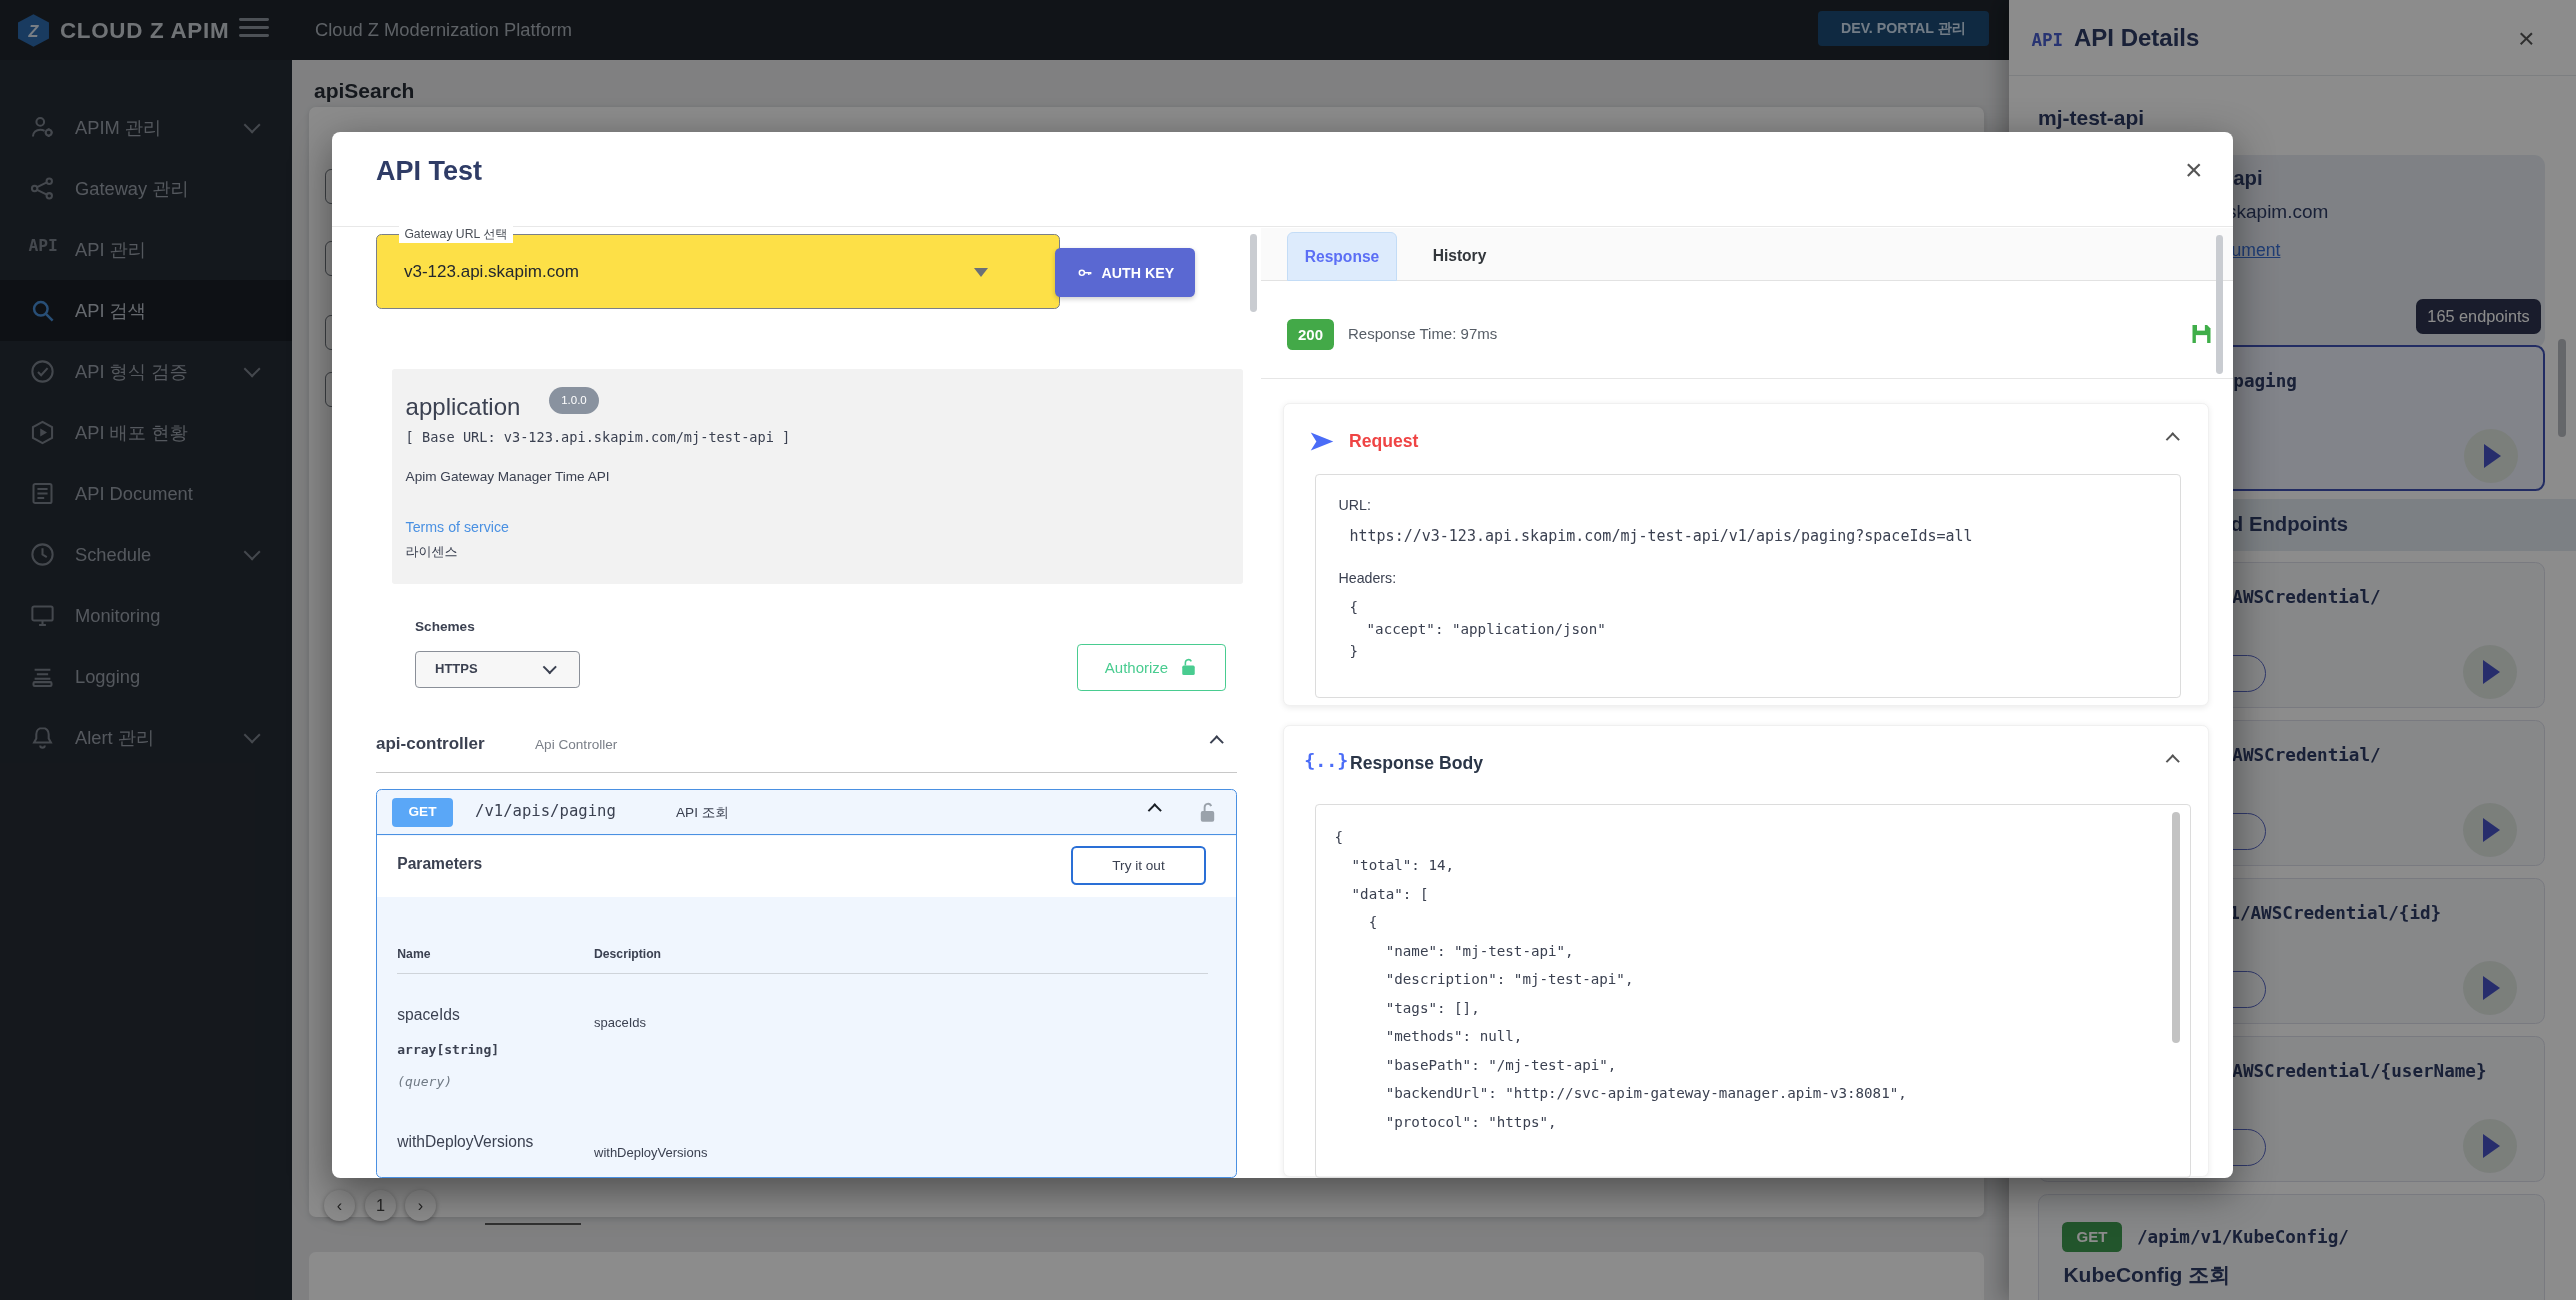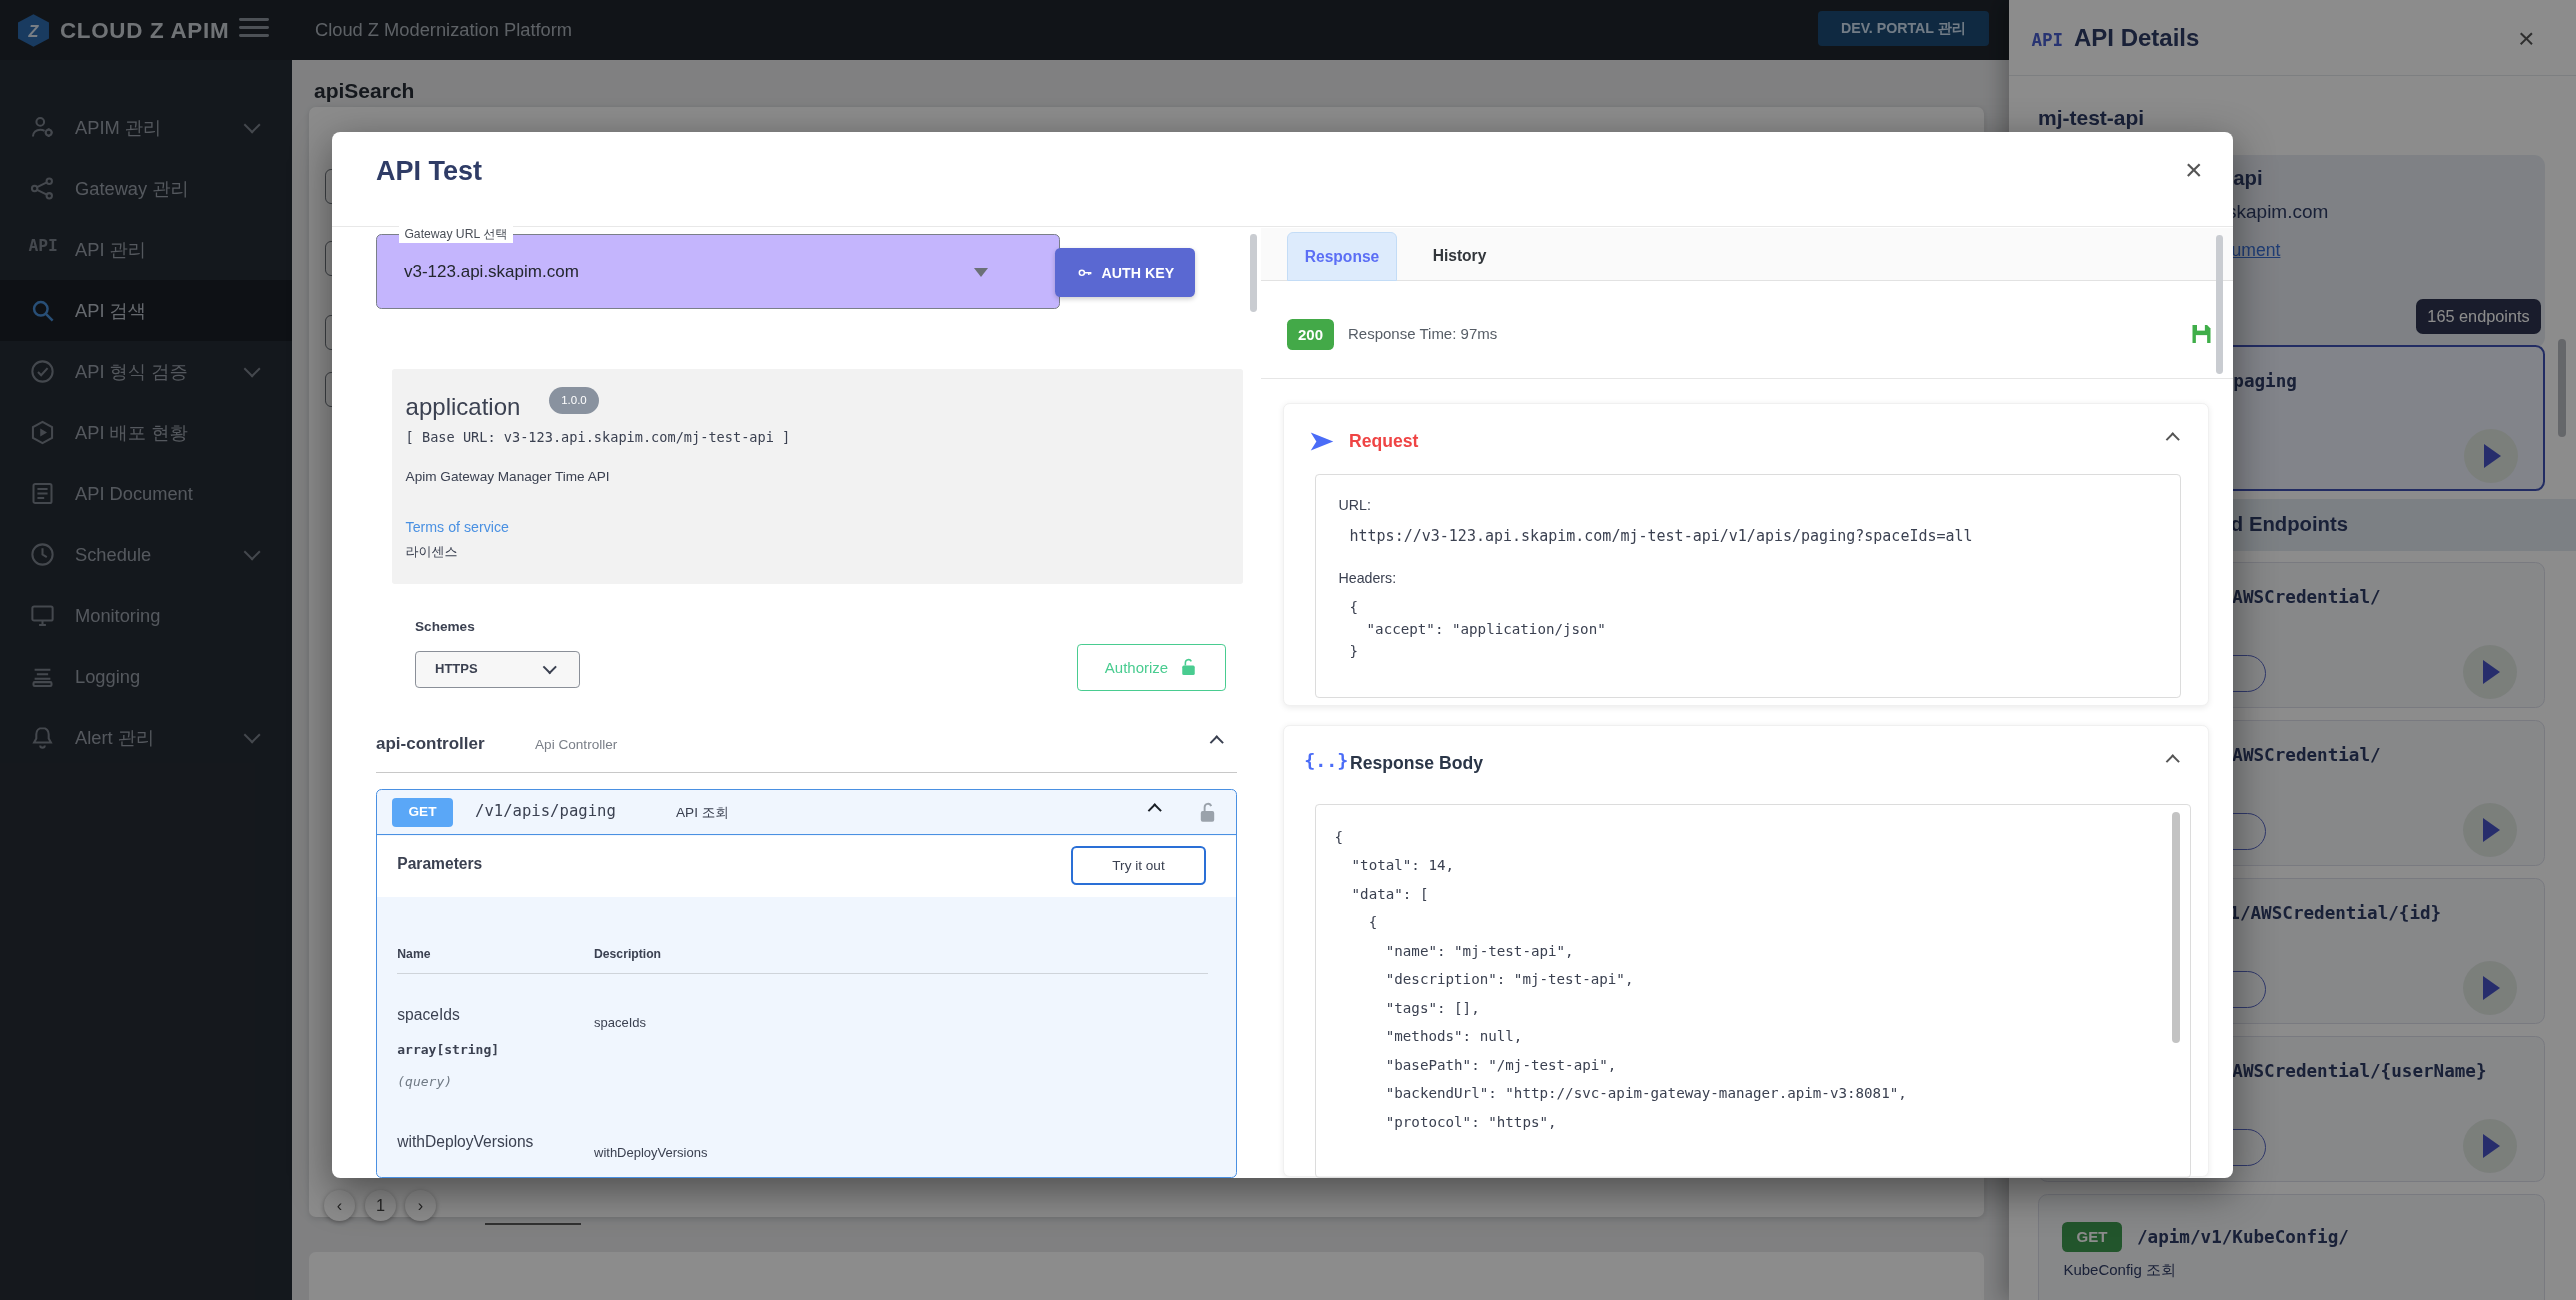--- a/index.html
+++ b/index.html
@@ -50,36 +50,36 @@
   .ep-card.selected { border:2px solid #3f51b5; background:#edf1fb; }
   .ep-path-row { position:absolute; left:23px; top:19px; display:flex; align-items:center; gap:15px; }
   .m-badge { min-width:60px; height:30px; border-radius:5.4px; color:#fff; font-weight:bold; font-size:15px; text-align:center; line-height:30px; padding:0 9.5px; }
   .m-get { background:#3f9b50; } .m-post { background:#d98c2b; } .m-delete { background:#c9484d; }
   .ep-path { font-family:"DejaVu Sans Mono", monospace; font-weight:bold; font-size:17.6px; color:#2f3c66; }
   .ctrl-pill { position:absolute; left:24.4px; top:92px; width:203px; height:37px; border:1.4px solid #5868c5; border-radius:19px; color:#5868c5; font-size:15.6px; text-align:center; line-height:34px; background:transparent; cursor:pointer; }
   .play-wrap { position:absolute; left:424px; top:82px; width:54px; height:54px; border-radius:50%; background:#e0e7e1; cursor:pointer; }
   .play-tri { position:absolute; left:20.3px; top:15px; width:0; height:0; border-left:17.6px solid #4753c5; border-top:12.2px solid transparent; border-bottom:12.2px solid transparent; }
   .related-band { left:0; top:499px; width:567px; height:52px; background:#e2e9f1; }
   .related-title { left:161px; top:513px; font-size:20.3px; font-weight:bold; color:#2f3c66; }
-  .kube-title { position:absolute; left:24.4px; top:66px; font-size:15px; font-weight:normal; color:#2f3c66; }
+  .kube-title { position:absolute; left:24.4px; top:66px; font-size:21px; font-weight:bold; color:#2f3c66; }
   .drawer-scroll { left:549px; top:339px; width:8.1px; height:98px; background:#b9bcc2; border-radius:4.1px; cursor:pointer; }
 
   
   .dim { left:0; top:0; width:2576px; height:1301px; background:rgba(0,0,0,0.45); z-index:5; }
 
   
   .modal { left:332px; top:132px; width:1901px; height:1046px; background:#fff; border-radius:8.1px; box-shadow:0 12.2px 41px rgba(0,0,0,.45); z-index:6; overflow:hidden; }
   .modal-title { left:44px; top:24.4px; font-size:27px; font-weight:bold; color:#2f3c66; }
   .modal-x { left:1853px; top:23px; font-size:30px; color:#555; cursor:pointer; line-height:1; }
   .modal-hdiv { left:0; top:94px; width:1901px; border-bottom:1.4px solid #e8e8e8; }
   .lp-scroll { left:918px; top:102px; width:6.8px; height:78px; background:#c9ccd1; border-radius:3.4px; cursor:pointer; }
   .rp-scroll { left:1884px; top:103px; width:6.8px; height:139px; background:#c9ccd1; border-radius:3.4px; cursor:pointer; }
 
   
-  .gw-select { left:44px; top:102px; width:684px; height:75px; border:1.4px solid #7a7f88; border-radius:5.4px; background:#c4b5fd; cursor:pointer; }
+  .gw-select { left:44px; top:102px; width:684px; height:75px; border:1.4px solid #7a7f88; border-radius:5.4px; background:#fde047; cursor:pointer; }
   .gw-label { position:absolute; left:22px; top:-8.8px; background:#fff; padding:0 5.4px; font-size:12.2px; color:#4a4f57; }
   .gw-value { position:absolute; left:27px; top:27px; font-size:17px; color:#23272e; }
   .caret-down { position:absolute; width:0; height:0; border-left:7.5px solid transparent; border-right:7.5px solid transparent; border-top:9.5px solid #6b7077; }
   .authkey-btn { left:723px; top:116px; width:140px; height:49px; background:#5a68d2; border:none; border-radius:5.4px; color:#fff; font-size:14.2px; font-weight:bold; cursor:pointer; box-shadow:0 2px 5.4px rgba(0,0,0,.2); display:flex; align-items:center; justify-content:center; gap:8.1px; }
   .sw-info { left:60px; top:237px; width:851px; height:215px; background:#f2f2f2; border-radius:2.7px; }
   .sw-name { position:absolute; left:13.6px; top:24.4px; font-size:24px; font-weight:normal; color:#3b4151; }
   .sw-ver { position:absolute; left:157px; top:17.6px; height:27px; padding:0 12.2px; background:#89929f; border-radius:13.6px; color:#fff; font-size:11.5px; line-height:27px; }
   .sw-baseurl { position:absolute; left:13.6px; top:60px; font-family:"DejaVu Sans Mono", monospace; font-size:13.6px; color:#3b4151; }
   .sw-desc { position:absolute; left:13.6px; top:100px; font-size:13.6px; color:#3b4151; }
   .sw-terms { position:absolute; left:13.6px; top:142px; font-size:14.2px; color:#4990e2; cursor:pointer;margin-top:8px; }

